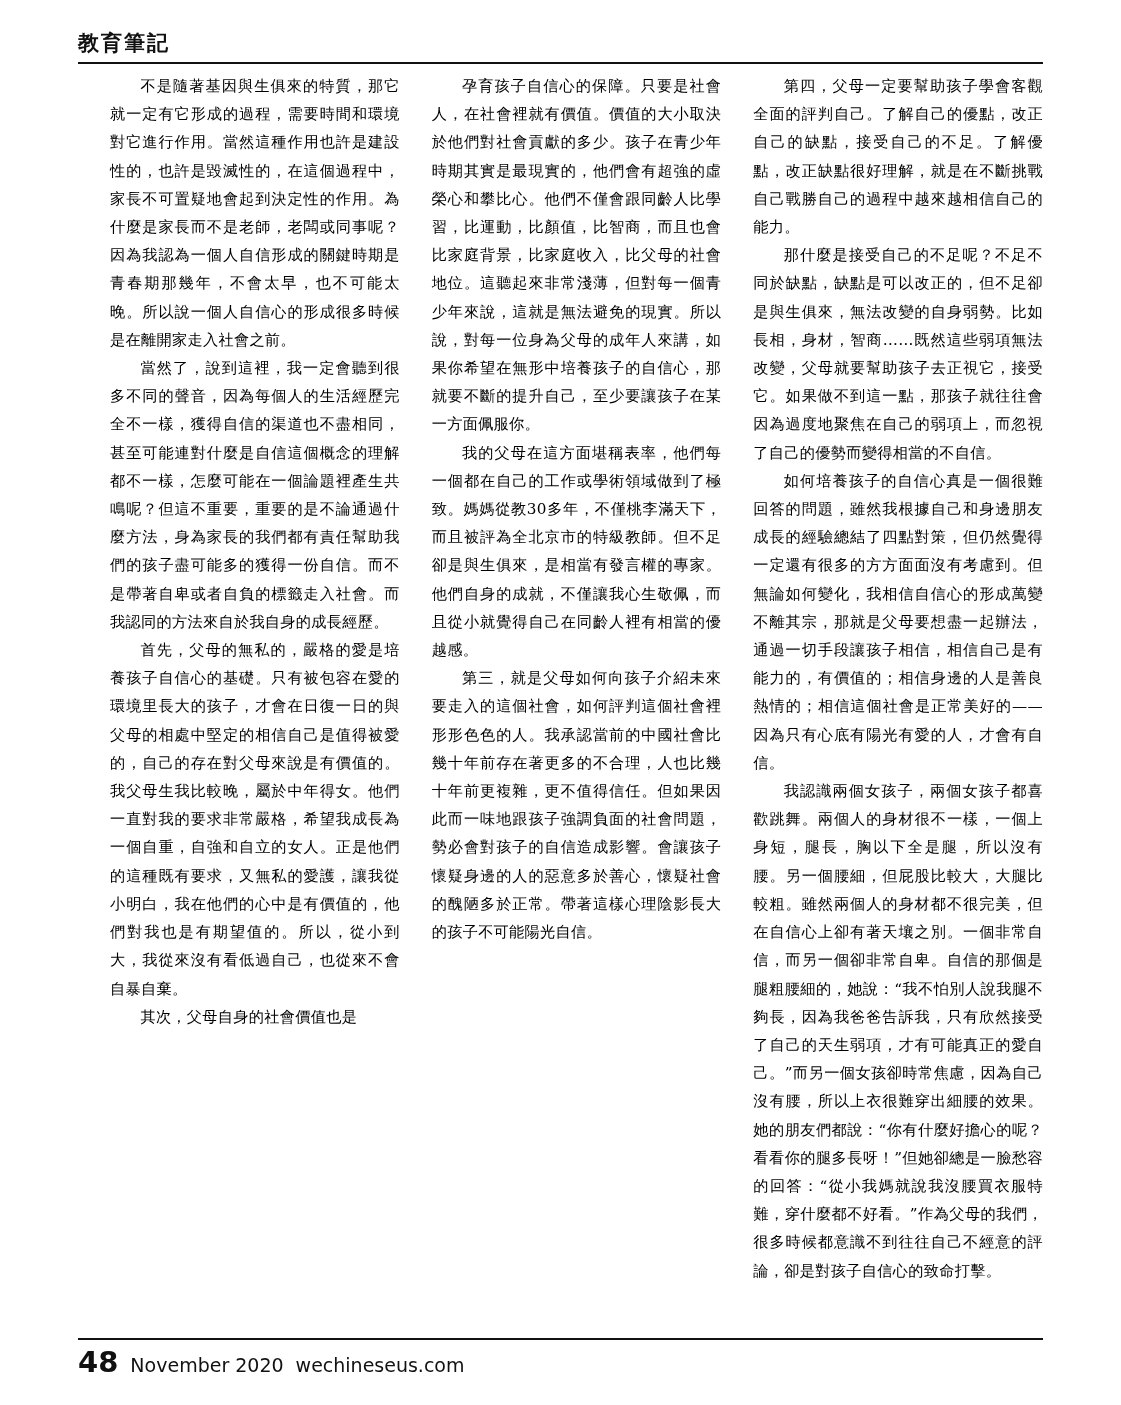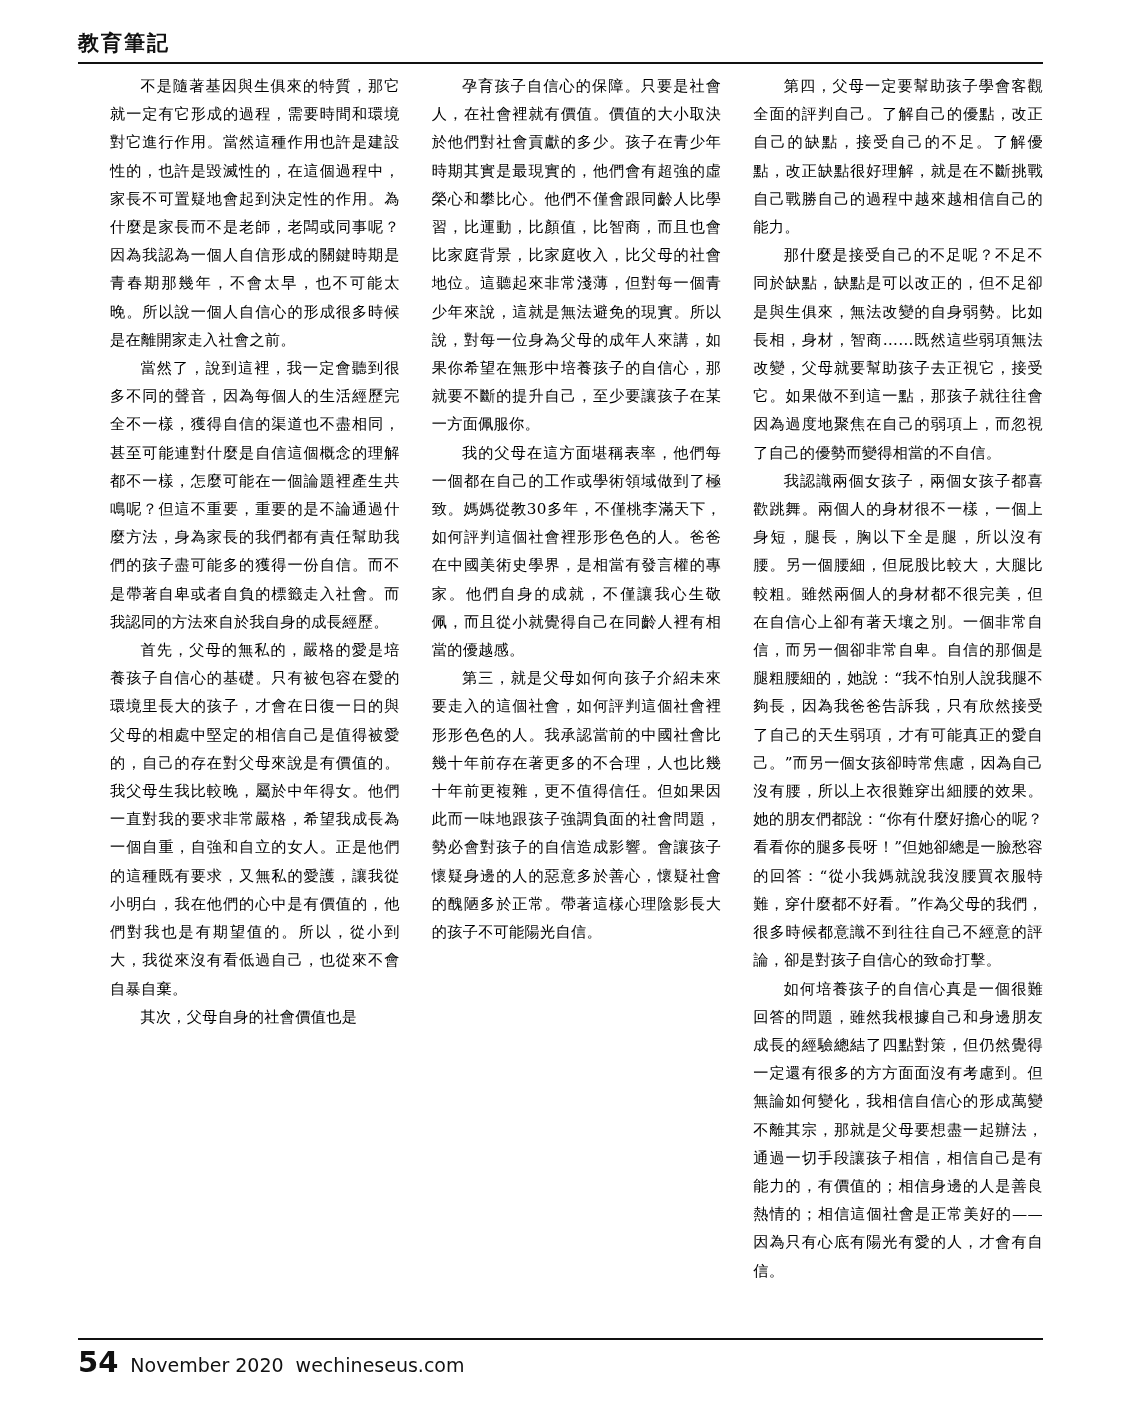--- a/index.html
+++ b/index.html
@@ -114,33 +114,33 @@
 
     <div class="col">
       <p>不是隨著基因與生俱來的特質，那它就一定有它形成的過程，需要時間和環境對它進行作用。當然這種作用也許是建設性的，也許是毀滅性的，在這個過程中，家長不可置疑地會起到決定性的作用。為什麼是家長而不是老師，老闆或同事呢？因為我認為一個人自信形成的關鍵時期是青春期那幾年，不會太早，也不可能太晚。所以說一個人自信心的形成很多時候是在離開家走入社會之前。</p>
       <p>當然了，說到這裡，我一定會聽到很多不同的聲音，因為每個人的生活經歷完全不一樣，獲得自信的渠道也不盡相同，甚至可能連對什麼是自信這個概念的理解都不一樣，怎麼可能在一個論題裡產生共鳴呢？但這不重要，重要的是不論通過什麼方法，身為家長的我們都有責任幫助我們的孩子盡可能多的獲得一份自信。而不是帶著自卑或者自負的標籤走入社會。而我認同的方法來自於我自身的成長經歷。</p>
       <p>首先，父母的無私的，嚴格的愛是培養孩子自信心的基礎。只有被包容在愛的環境里長大的孩子，才會在日復一日的與父母的相處中堅定的相信自己是值得被愛的，自己的存在對父母來說是有價值的。我父母生我比較晚，屬於中年得女。他們一直對我的要求非常嚴格，希望我成長為一個自重，自強和自立的女人。正是他們的這種既有要求，又無私的愛護，讓我從小明白，我在他們的心中是有價值的，他們對我也是有期望值的。所以，從小到大，我從來沒有看低過自己，也從來不會自暴自棄。</p>
       <p>其次，父母自身的社會價值也是</p>
     </div>
 
     <div class="col">
       <p>孕育孩子自信心的保障。只要是社會人，在社會裡就有價值。價值的大小取決於他們對社會貢獻的多少。孩子在青少年時期其實是最現實的，他們會有超強的虛榮心和攀比心。他們不僅會跟同齡人比學習，比運動，比顏值，比智商，而且也會比家庭背景，比家庭收入，比父母的社會地位。這聽起來非常淺薄，但對每一個青少年來說，這就是無法避免的現實。所以說，對每一位身為父母的成年人來講，如果你希望在無形中培養孩子的自信心，那就要不斷的提升自己，至少要讓孩子在某一方面佩服你。</p>
-      <p>我的父母在這方面堪稱表率，他們每一個都在自己的工作或學術領域做到了極致。媽媽從教30多年，不僅桃李滿天下，如何評判這個社會裡形形色色的人。爸爸在中國美術史學界，是相當有發言權的專家。他們自身的成就，不僅讓我心生敬佩，而且從小就覺得自己在同齡人裡有相當的優越感。</p>
+      <p>我的父母在這方面堪稱表率，他們每一個都在自己的工作或學術領域做到了極致。媽媽從教30多年，不僅桃李滿天下，而且被評為全北京市的特級教師。但不足卻是與生俱來，是相當有發言權的專家。他們自身的成就，不僅讓我心生敬佩，而且從小就覺得自己在同齡人裡有相當的優越感。</p>
       <p>第三，就是父母如何向孩子介紹未來要走入的這個社會，如何評判這個社會裡形形色色的人。我承認當前的中國社會比幾十年前存在著更多的不合理，人也比幾十年前更複雜，更不值得信任。但如果因此而一味地跟孩子強調負面的社會問題，勢必會對孩子的自信造成影響。會讓孩子懷疑身邊的人的惡意多於善心，懷疑社會的醜陋多於正常。帶著這樣心理陰影長大的孩子不可能陽光自信。</p>
     </div>
 
     <div class="col">
       <p>第四，父母一定要幫助孩子學會客觀全面的評判自己。了解自己的優點，改正自己的缺點，接受自己的不足。了解優點，改正缺點很好理解，就是在不斷挑戰自己戰勝自己的過程中越來越相信自己的能力。</p>
       <p>那什麼是接受自己的不足呢？不足不同於缺點，缺點是可以改正的，但不足卻是與生俱來，無法改變的自身弱勢。比如長相，身材，智商……既然這些弱項無法改變，父母就要幫助孩子去正視它，接受它。如果做不到這一點，那孩子就往往會因為過度地聚焦在自己的弱項上，而忽視了自己的優勢而變得相當的不自信。</p>
+      <p>如何培養孩子的自信心真是一個很難回答的問題，雖然我根據自己和身邊朋友成長的經驗總結了四點對策，但仍然覺得一定還有很多的方方面面沒有考慮到。但無論如何變化，我相信自信心的形成萬變不離其宗，那就是父母要想盡一起辦法，通過一切手段讓孩子相信，相信自己是有能力的，有價值的；相信身邊的人是善良熱情的；相信這個社會是正常美好的——因為只有心底有陽光有愛的人，才會有自信。</p>
       <p>我認識兩個女孩子，兩個女孩子都喜歡跳舞。兩個人的身材很不一樣，一個上身短，腿長，胸以下全是腿，所以沒有腰。另一個腰細，但屁股比較大，大腿比較粗。雖然兩個人的身材都不很完美，但在自信心上卻有著天壤之別。一個非常自信，而另一個卻非常自卑。自信的那個是腿粗腰細的，她說：“我不怕別人說我腿不夠長，因為我爸爸告訴我，只有欣然接受了自己的天生弱項，才有可能真正的愛自己。”而另一個女孩卻時常焦慮，因為自己沒有腰，所以上衣很難穿出細腰的效果。她的朋友們都說：“你有什麼好擔心的呢？看看你的腿多長呀！”但她卻總是一臉愁容的回答：“從小我媽就說我沒腰買衣服特難，穿什麼都不好看。”作為父母的我們，很多時候都意識不到往往自己不經意的評論，卻是對孩子自信心的致命打擊。</p>
-      <p>如何培養孩子的自信心真是一個很難回答的問題，雖然我根據自己和身邊朋友成長的經驗總結了四點對策，但仍然覺得一定還有很多的方方面面沒有考慮到。但無論如何變化，我相信自信心的形成萬變不離其宗，那就是父母要想盡一起辦法，通過一切手段讓孩子相信，相信自己是有能力的，有價值的；相信身邊的人是善良熱情的；相信這個社會是正常美好的——因為只有心底有陽光有愛的人，才會有自信。</p>
     </div>
 
   </div>
 
   <div class="footer-rule"></div>
   <div class="footer">
-    <span class="page-number">54</span>
+    <span class="page-number">48</span>
     <span class="footer-text">November 2020</span>
     <span class="footer-text">wechineseus.com</span>
   </div>
 
 </div>
 
 </body></html>

